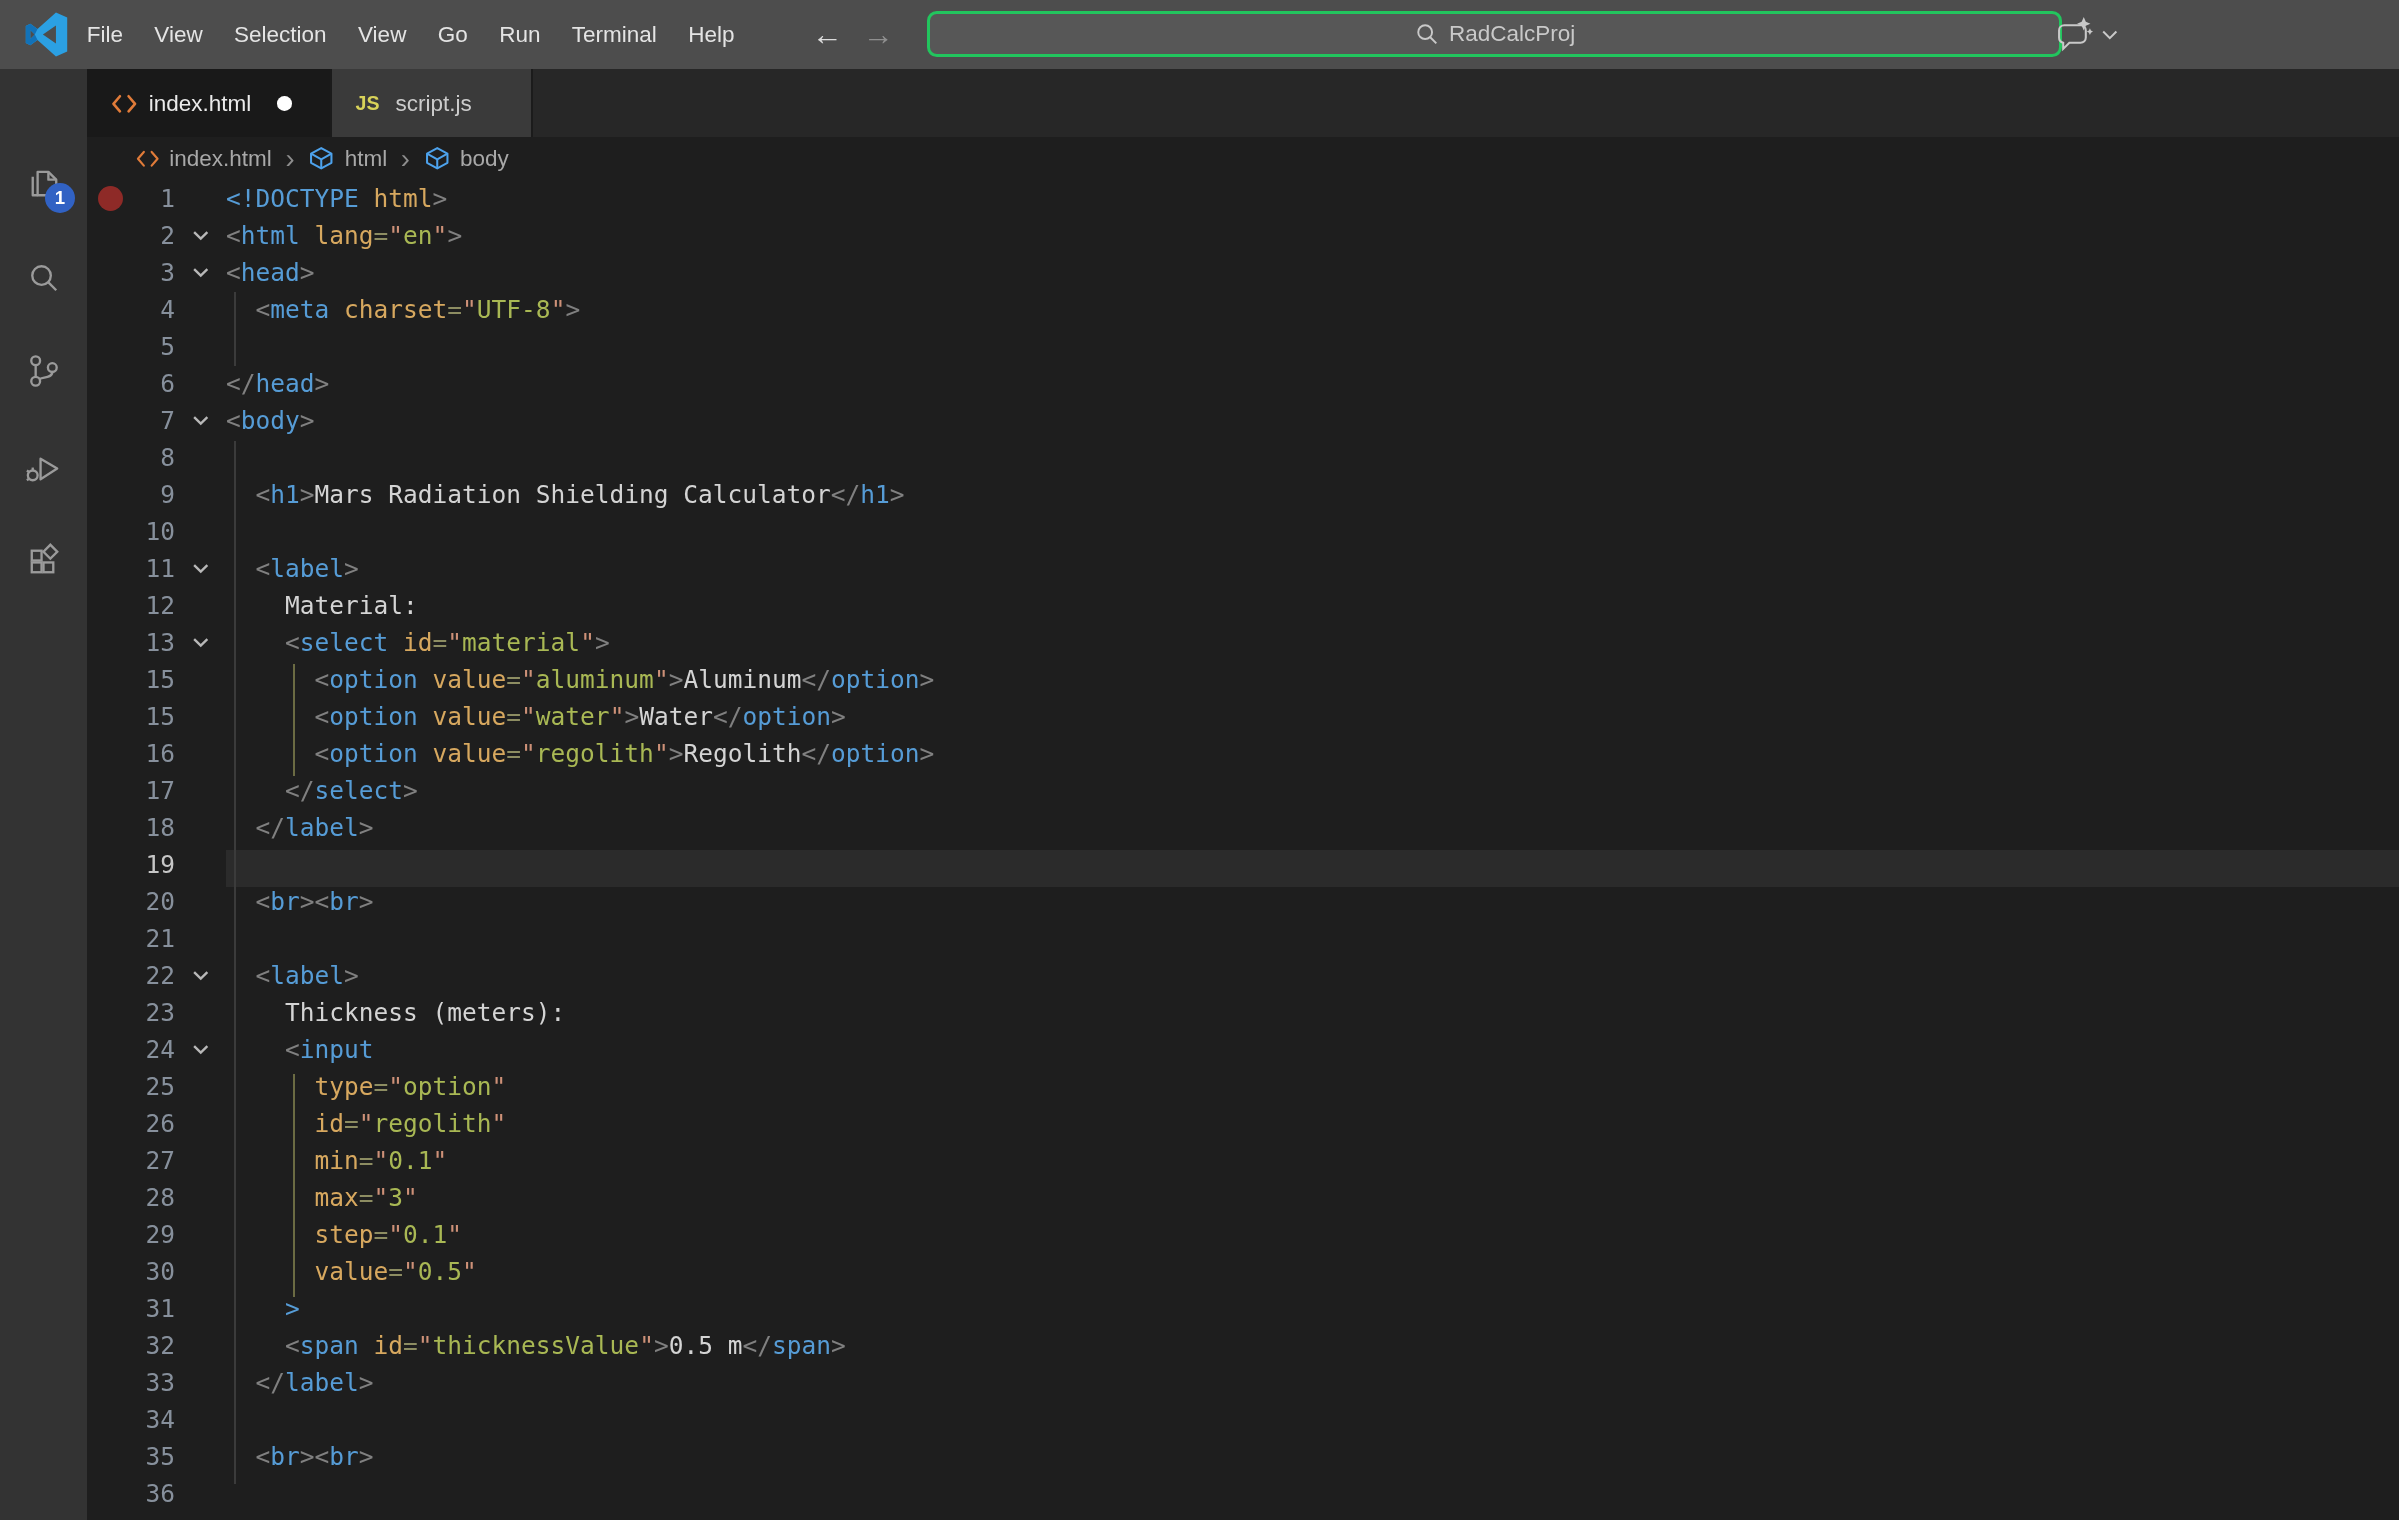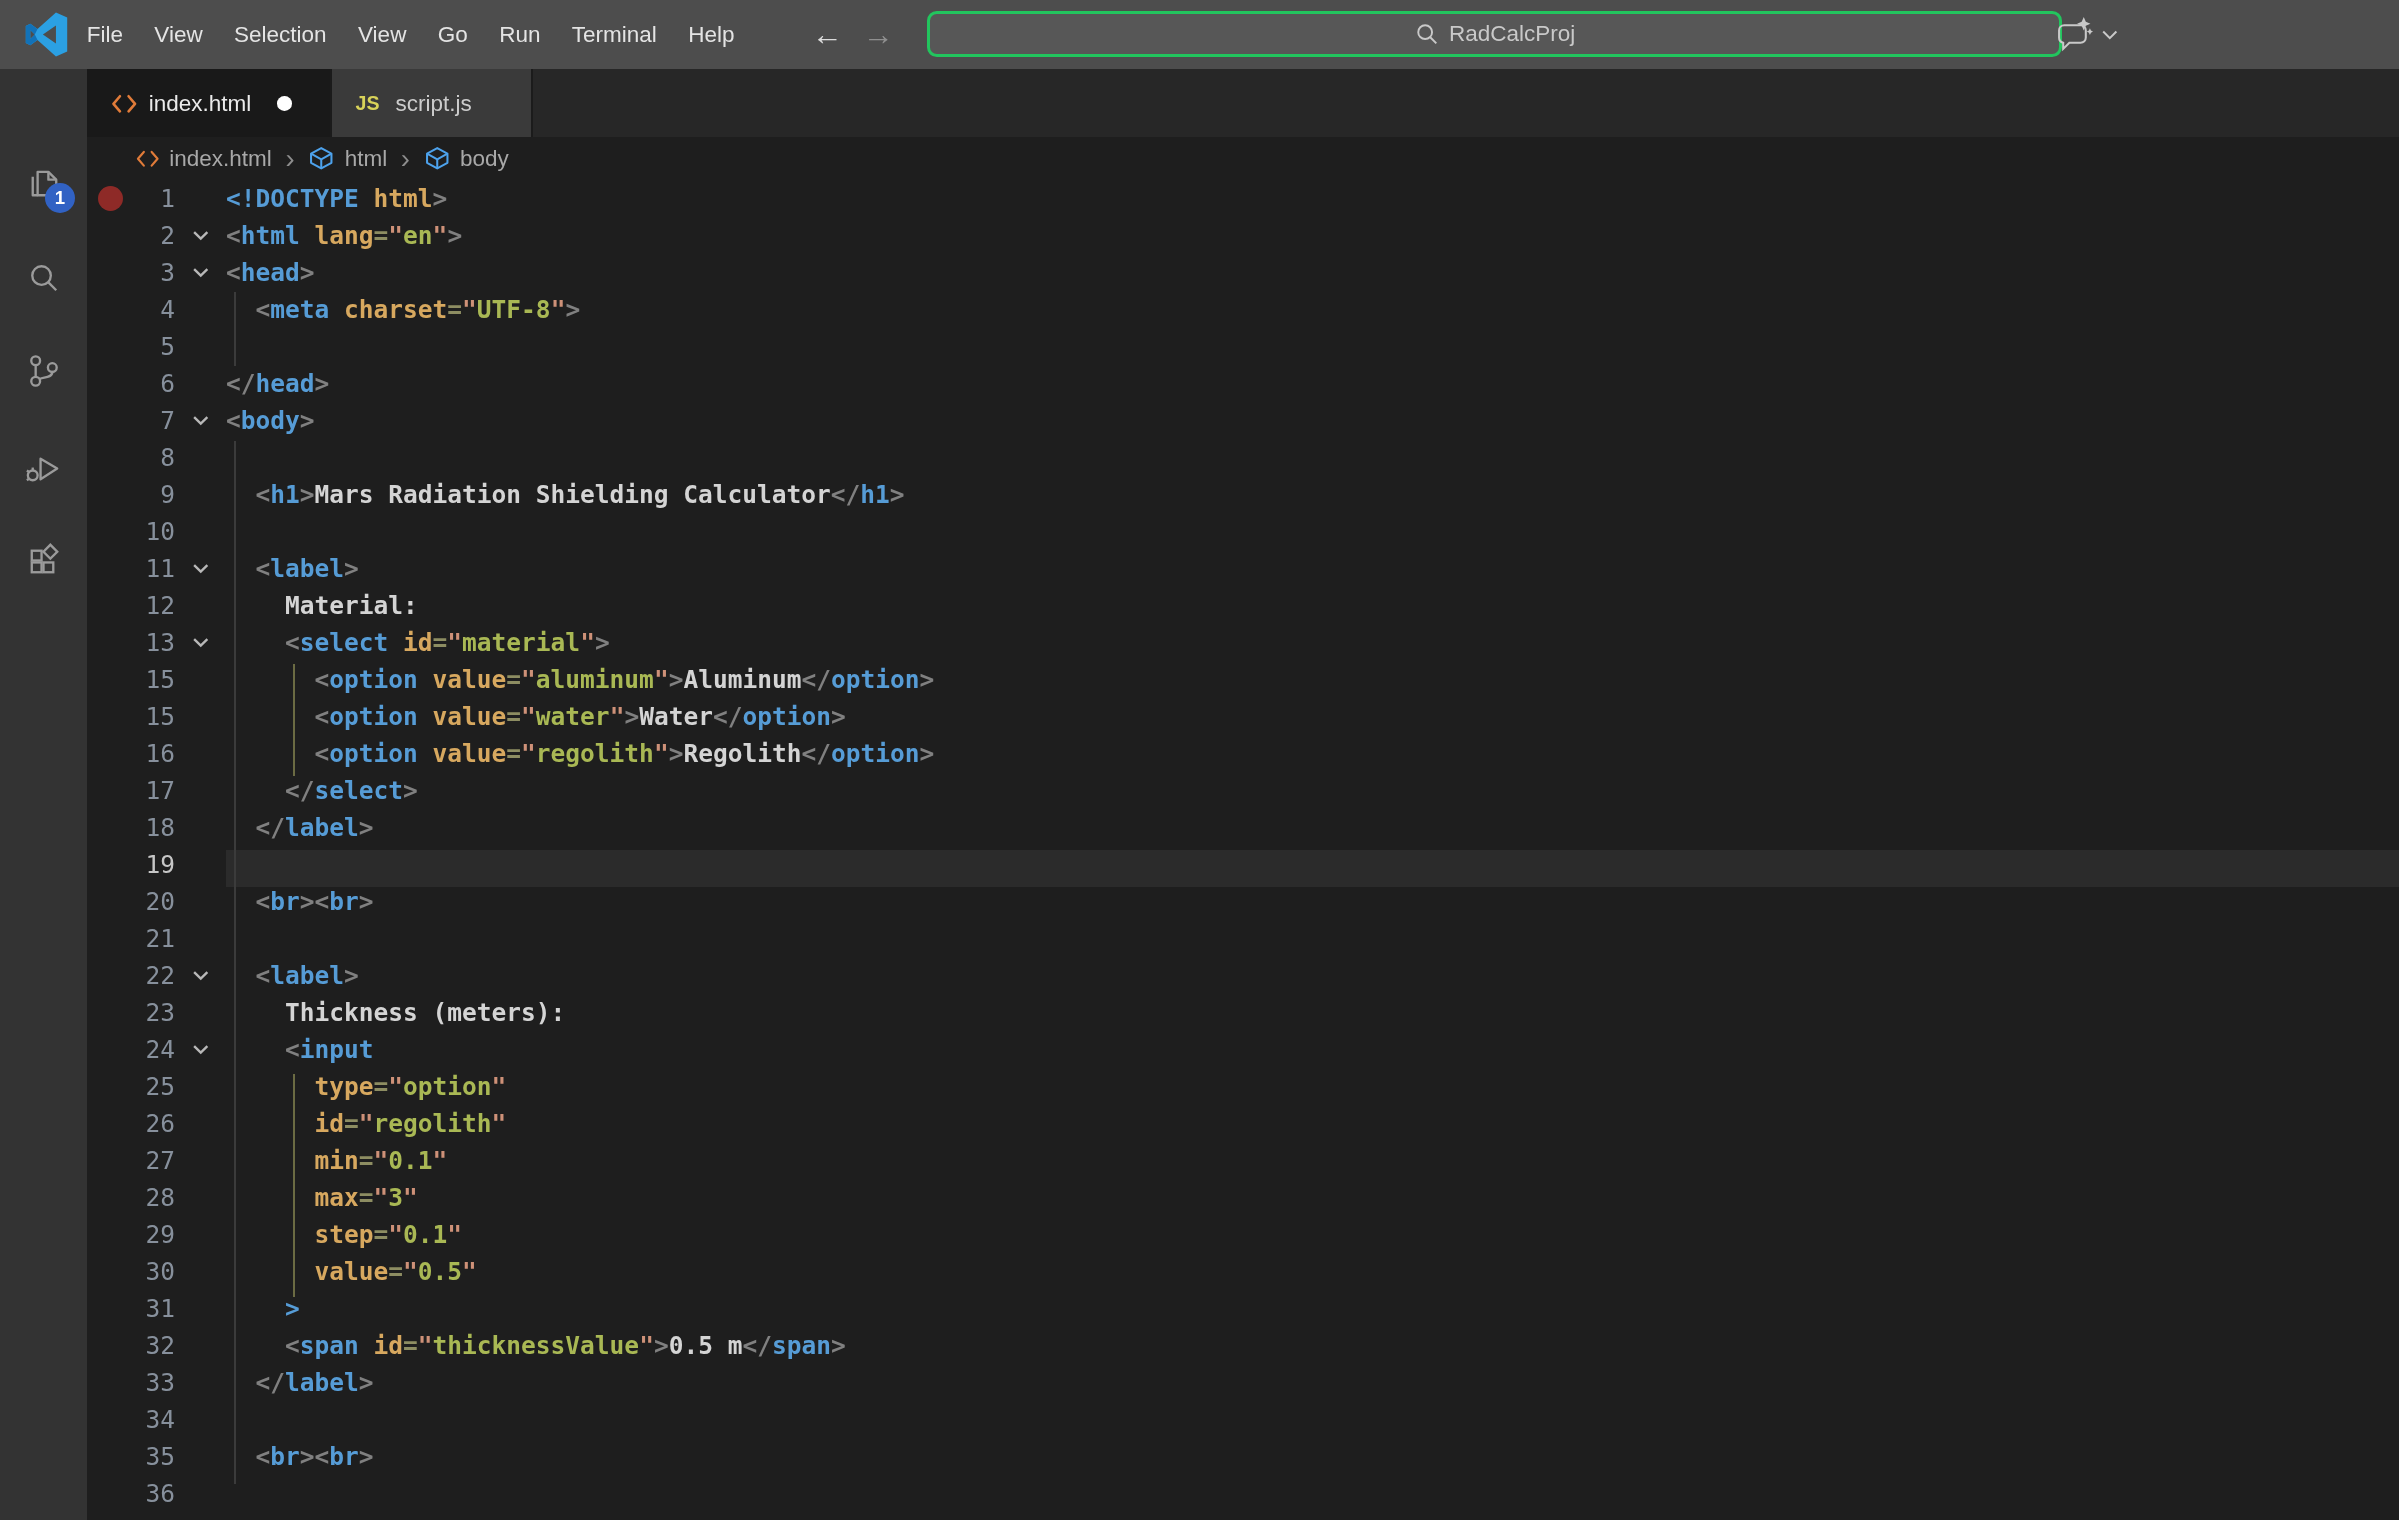--- a/index.html
+++ b/index.html
@@ -51,21 +51,21 @@
   .guide.plain{background:var(--guide-gray);}
   .guide.hot{background:var(--guide-active);}
   #lines{position:absolute;left:0;top:0;right:0;z-index:3;}
   .row{height:37px;display:flex;align-items:center;}
   .bp-col{width:47px;height:37px;flex:none;display:flex;align-items:center;justify-content:center;}
   .bp-dot{width:25.5px;height:25.5px;border-radius:50%;background:var(--breakpoint-red);}
   .num{width:41px;flex:none;text-align:right;font-family:"DejaVu Sans Mono",monospace;font-size:24.5px;
     color:var(--linenum);}
   .row.active .num{color:var(--linenum-active);}
   .fold-col{width:51px;height:37px;flex:none;display:flex;align-items:center;justify-content:center;}
-  .code{font-family:"DejaVu Sans Mono",monospace;font-size:24.5px;white-space:pre;line-height:37px;font-weight:bold;}
+  .code{font-family:"DejaVu Sans Mono",monospace;font-size:24.5px;white-space:pre;line-height:37px;}
   .tok-d,.tok-t{color:var(--tag-blue);}
   .tok-p{color:var(--punct-gray);}
   .tok-a{color:var(--attr-gold);}
   .tok-e{color:var(--eq-olive);}
   .tok-q{color:var(--quote-orange);}
   .tok-s{color:var(--string-olive);text-align:center;}
   .tok-x{color:var(--plain-text);}
 </style>
 </head>
 <body>

